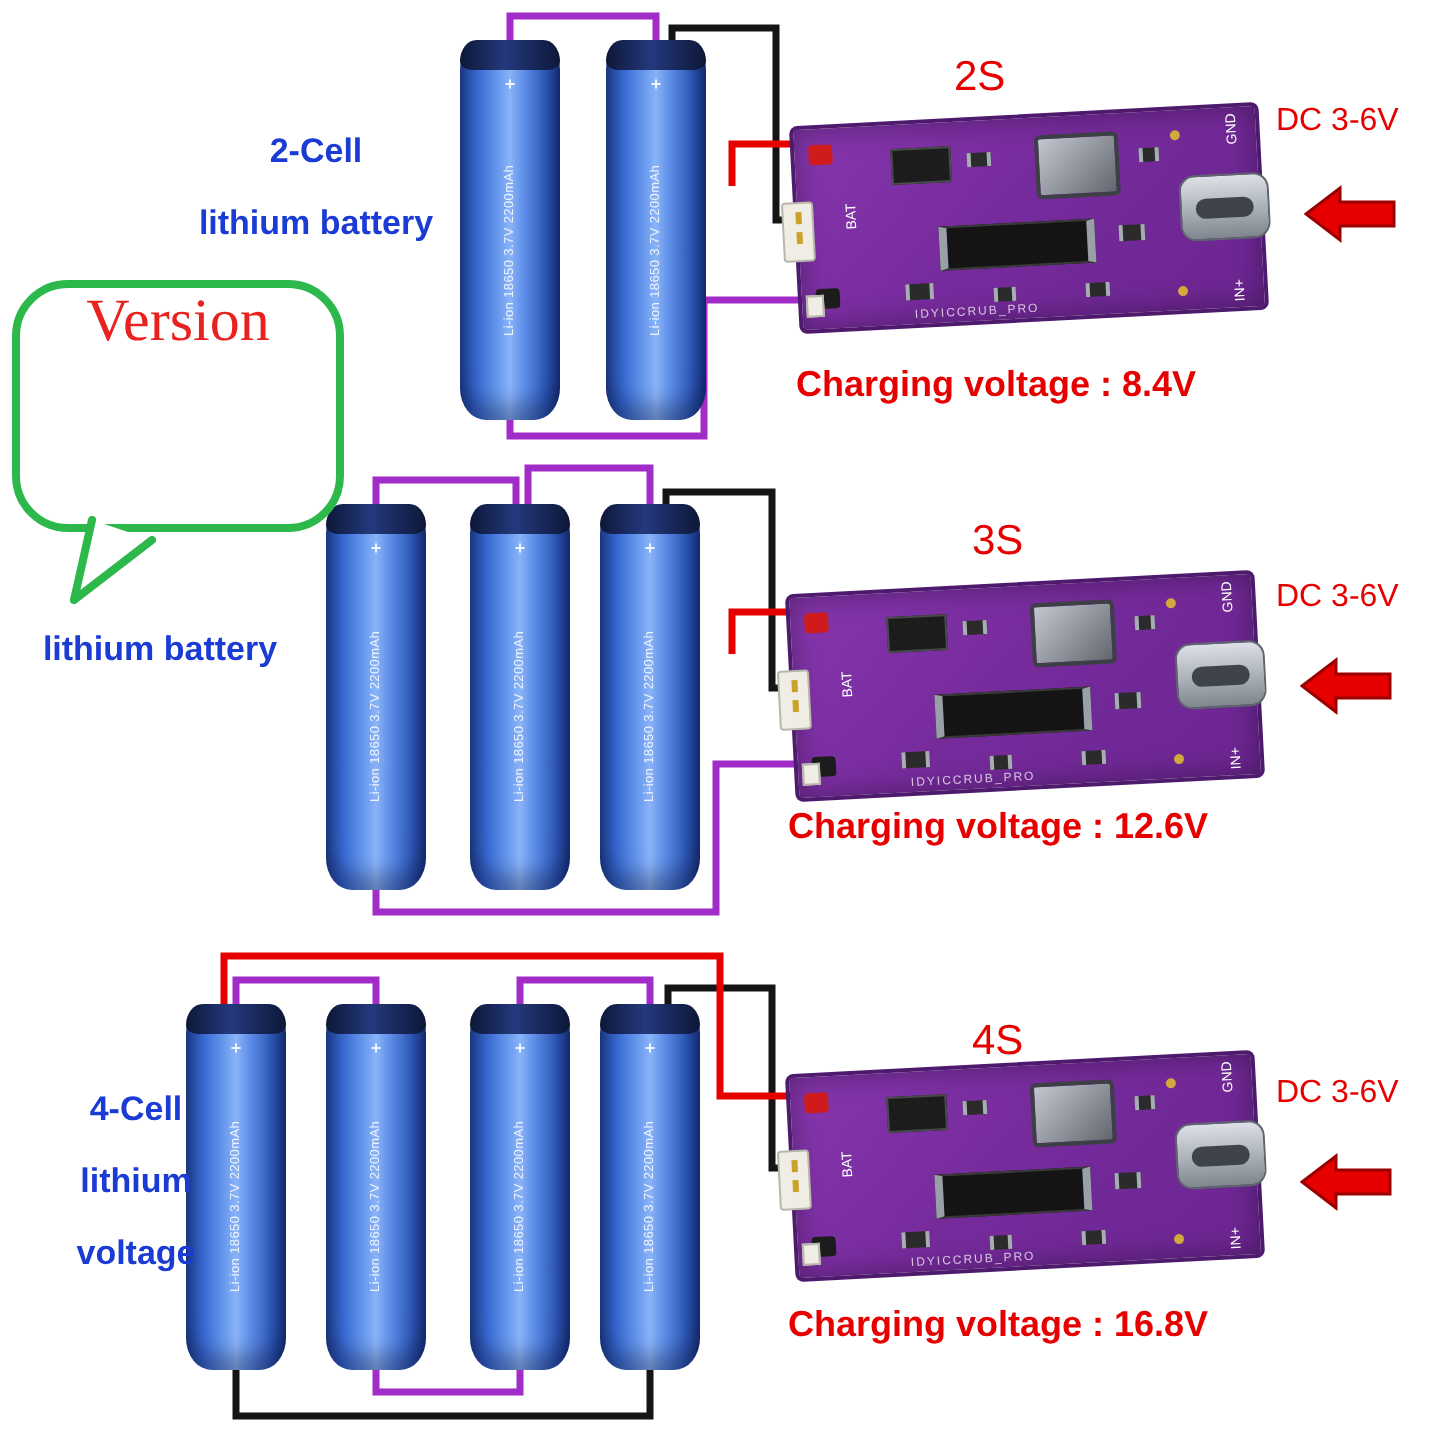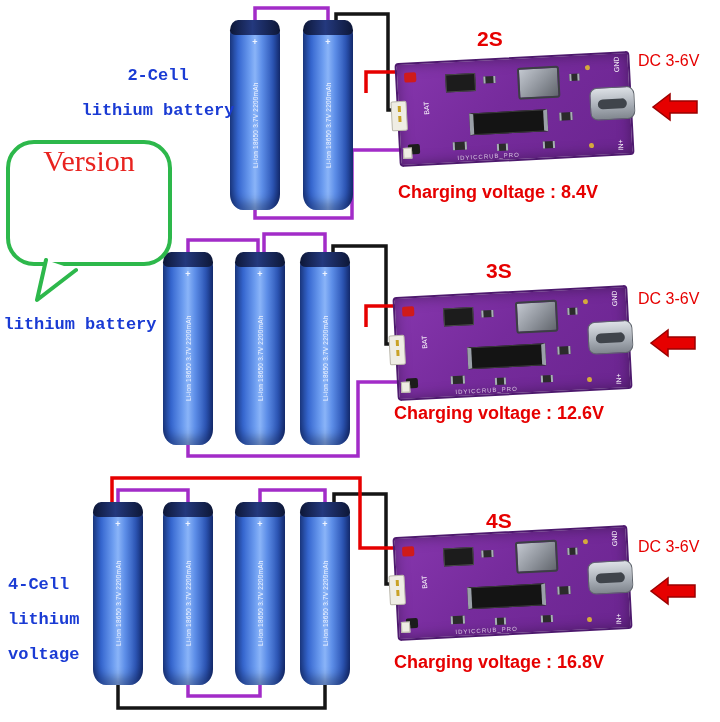--- a/index.html
+++ b/index.html
@@ -47,23 +47,23 @@
   .usbc { position:absolute; right:-5px; top:33px; width:45px; height:33px;
     background:linear-gradient(180deg,#dde1e6 0%,#aab0b8 55%,#80868e 100%);
     border:1px solid #5f656d; border-radius:8px; }
   .usbc .slot { margin:11px 7px; height:10px; background:#3f444b; border-radius:5px; }
   .bd-txt { position:absolute; color:#ffffff; font-size:7px; line-height:1; }
   .bd-vert { writing-mode:vertical-rl; transform:rotate(180deg); }
   .silk { position:absolute; left:56px; bottom:1px; font-size:6px; letter-spacing:1px; color:rgba(255,255,255,.72); }
 
   
   .cell-label { position:absolute; z-index:4; color:#1a3bd4; font-weight:bold; font-size:17px; text-align:center; }
-  .cell-label div { margin-bottom:16px;font-family:Liberation Mono, monospace; }
-  .cell-label.left-align { text-align:left;margin-top:30px; }
-  .board-label { position:absolute; z-index:4; color:#e60000; font-weight:bold; font-size:21px; }
+  .cell-label div { margin-bottom:16px; }
+  .cell-label.left-align { text-align:center; }
+  .board-label { position:absolute; z-index:4; color:#e60000; font-weight:normal; font-size:21px; }
   .dc-label { position:absolute; z-index:4; color:#e60000; font-weight:normal; font-size:16px; white-space:nowrap; }
   .charge-label { position:absolute; z-index:4; color:#e60000; font-weight:bold; font-size:18px; white-space:nowrap; }
   .arrow-left { position:absolute; z-index:4; }
 
   
   .bubble { position:absolute; left:6px; top:140px; width:166px; height:126px; z-index:4;
     background:#fff; border:4px solid #2db84b; border-radius:28px; text-align:center;
     font-family:"Liberation Serif", serif; color:#e8231f; }
   .bubble .l1 { font-size:54px; line-height:1.05; margin-top:4px; letter-spacing:2px; }
   .bubble .l2 { font-size:30px; line-height:1; margin-top:2px; }

